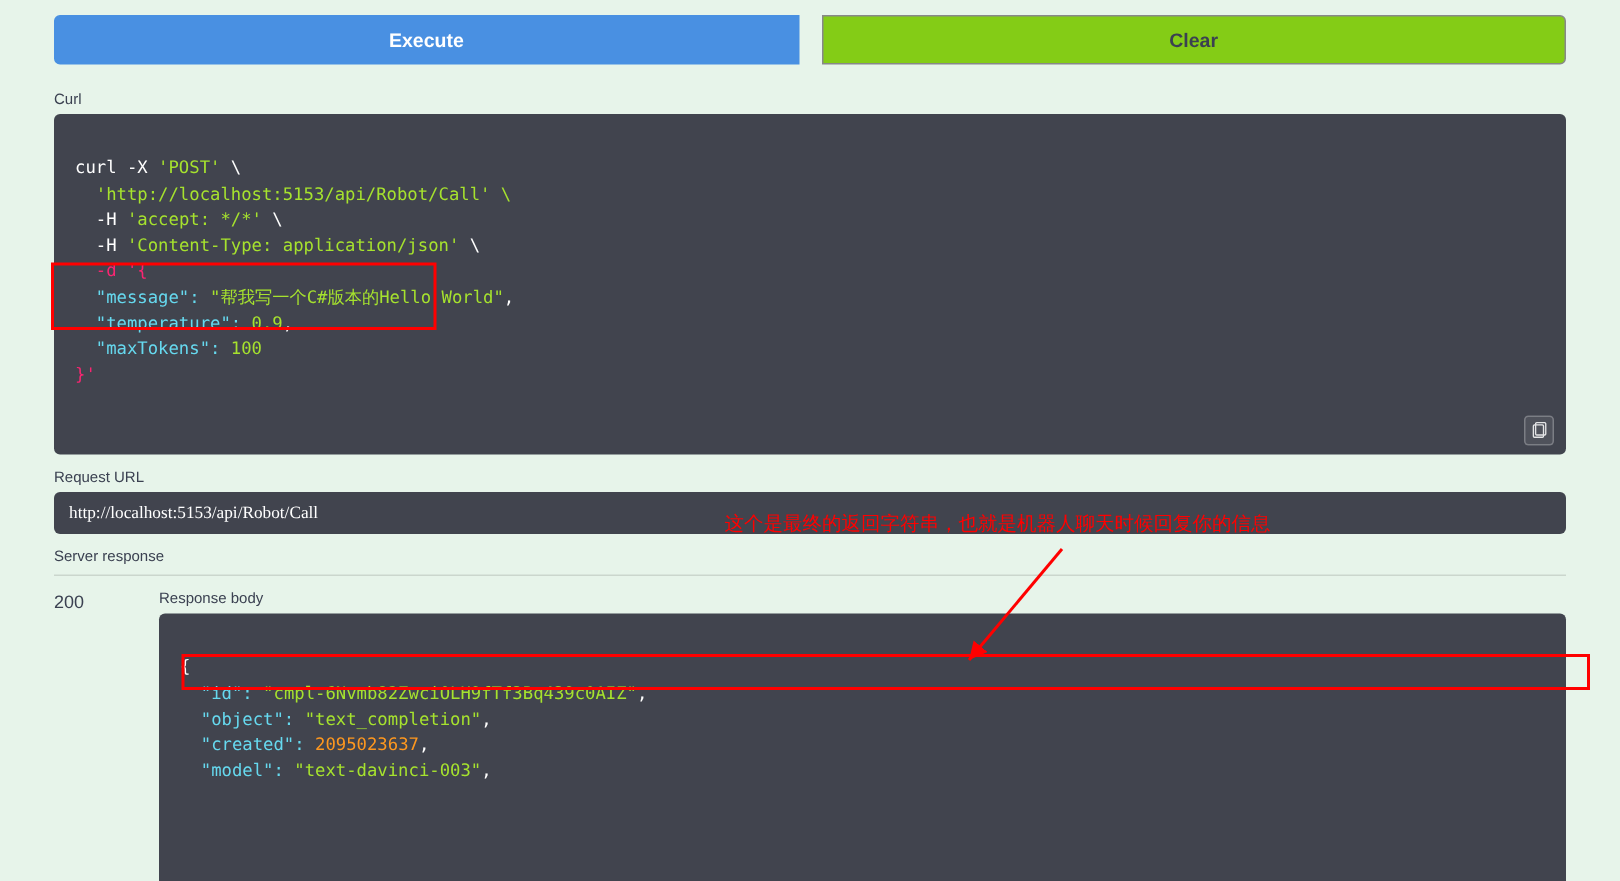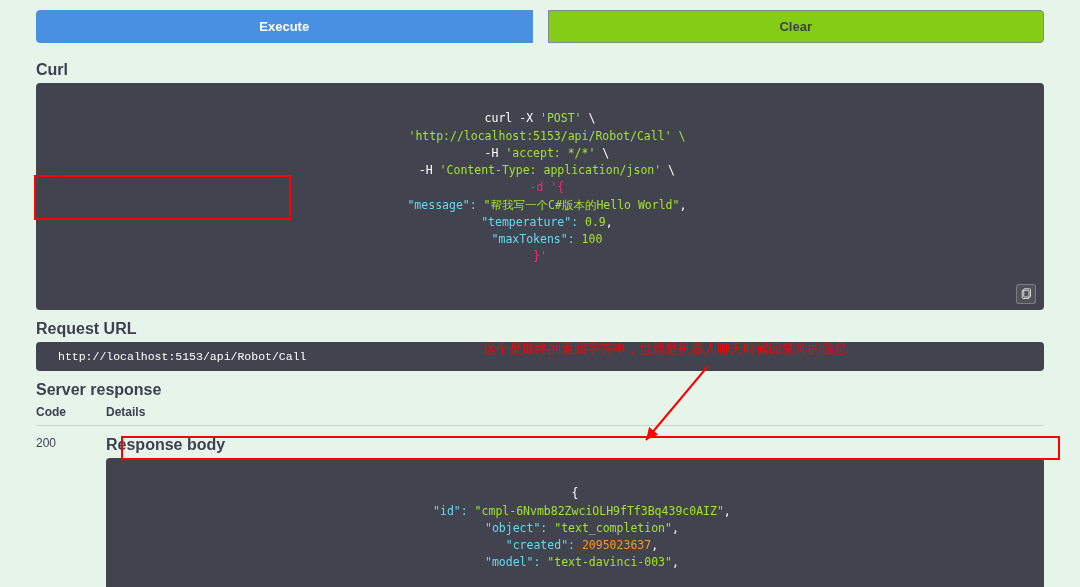--- a/index.html
+++ b/index.html
@@ -11,41 +11,41 @@
     }
     .container { padding: 0 20px; background: #e7f4ea; width: 1080px; min-height: 587px; position: relative; }
     .buttons-row { display: flex; gap: 15px; padding: 10px 16px 18px 16px; }
     .btn {
       flex: 1; padding: 8px 0; text-align: center; font-size: 13px;
       font-weight: 700; border: 1px solid; cursor: pointer;
     }
     .btn-execute { background: #4990e2; color: #fff; border-color: #4990e2; border-radius: 4px 0 0 4px; }
     .btn-clear { background: #84cc16; color: #3b4151; border-color: #888; border-radius: 0 4px 4px 0; }
     .section-title { font-size: 13px; font-weight: 700; color: #3b4151; padding: 8px 0 10px 0; border-bottom: 1px solid rgba(0,0,0,0.12); margin-bottom: 12px; }
-    .label-small { font-size: 16px; font-weight: 700; color: #3b4151; margin-bottom: 4px; }
+    .label-small { font-size: 10px; font-weight: 400; color: #3b4151; margin-bottom: 4px; }
     .code-block {
       background: #41444e; color: #fff; border-radius: 4px; padding: 10px 14px;
       font-family: Consolas, Monaco, monospace; font-size: 11.5px; line-height: 1.5;
-      white-space: pre-wrap; position: relative; margin-bottom: 10px; text-align: center;
+      white-space: pre-wrap; position: relative; margin-bottom: 10px;
     }
     .code-block .k-green { color: #a6e22e; }
     .code-block .k-teal { color: #66d9ef; }
     .code-block .k-red { color: #f92672; }
     .code-block .k-orange { color: #fd971f; }
     .code-block .k-white { color: #fff; }
     .highlight-box-red {
       border: 2px solid #f00; position: absolute; pointer-events: none;
     }
     .red-annotation {
       color: #f00; font-size: 13px; position: absolute; font-weight: normal;
     }
     .arrow-svg { position: absolute; pointer-events: none; }
     .url-block {
-      background: #41444e; color: #fff; border-radius: 4px; padding: 8px 22px;
-      font-family: Liberation Mono, monospace; font-size: 11.5px; margin-bottom: 10px;
+      background: #41444e; color: #fff; border-radius: 4px; padding: 8px 10px;
+      font-family: Liberation Serif, serif; font-size: 11.5px; margin-bottom: 10px;
     }
     .details-row { display: flex; align-items: flex-start; margin-top: 6px; }
     .col-code { width: 70px; font-size: 12px; font-weight: 700; color: #3b4151; flex-shrink: 0; }
     .col-details { flex: 1; font-size: 12px; font-weight: 700; color: #3b4151; }
     .body-wrap { margin-top: 10px; }
     .copy-icon {
       position: absolute; right: 8px; bottom: 6px; width: 20px; height: 20px;
       background: rgba(255,255,255,0.08); border: 1px solid rgba(255,255,255,0.25);
       border-radius: 3px; display: flex; align-items: center; justify-content: center;
       cursor: pointer;
@@ -86,24 +86,20 @@
             <rect x="5" y="1" width="9" height="11" rx="1" fill="none" stroke="#fff" stroke-width="1.2"></rect>
           </svg>
       </div>
     </div>
 
     <div class="label-small">Request URL</div>
     <div class="url-block">http://localhost:5153/api/Robot/Call</div>
 
     <div class="label-small">Server response</div>
 
-    <div class="details-row">
-      <div class="col-code">Code</div>
-      <div class="col-details">Details</div>
-    </div>
     <div style="border-top:1px solid rgba(0,0,0,0.12); margin-top:6px;"></div>
 
     <div class="details-row body-wrap">
       <div class="col-code" style="font-weight:400;">200</div>
       <div class="col-details" style="font-weight:400;">
         <div class="label-small">Response body</div>
         <div class="code-block response-body-block">
 <span class="k-white">{</span>
 <span class="k-teal">  "id": </span><span class="k-green">"cmpl-6Nvmb82ZwciOLH9fTf3Bq439c0AIZ"</span><span class="k-white">,</span>
 <span class="k-teal">  "object": </span><span class="k-green">"text_completion"</span><span class="k-white">,</span>

